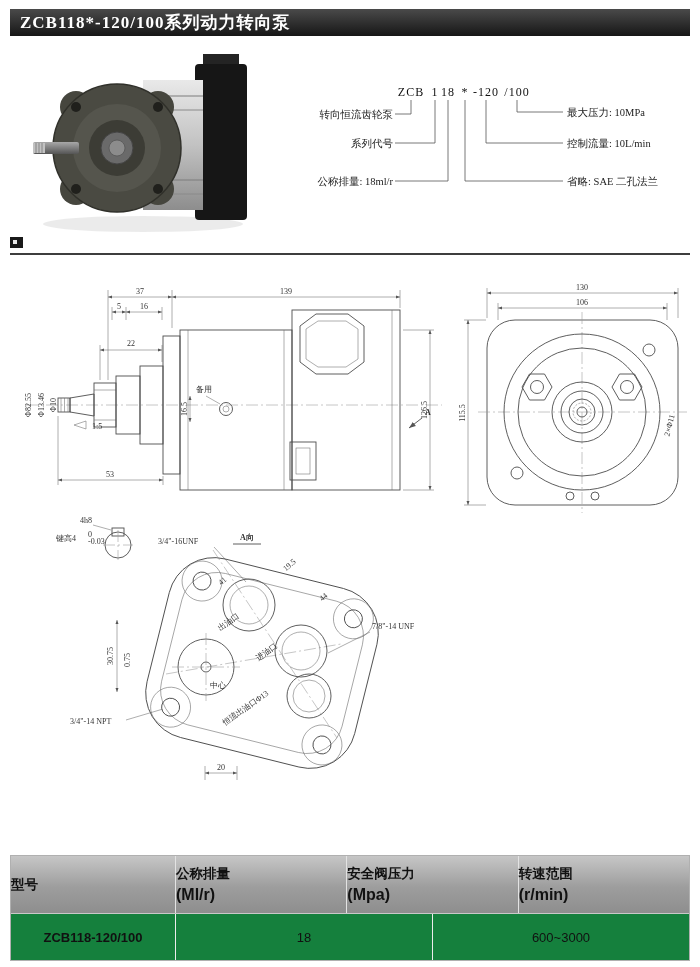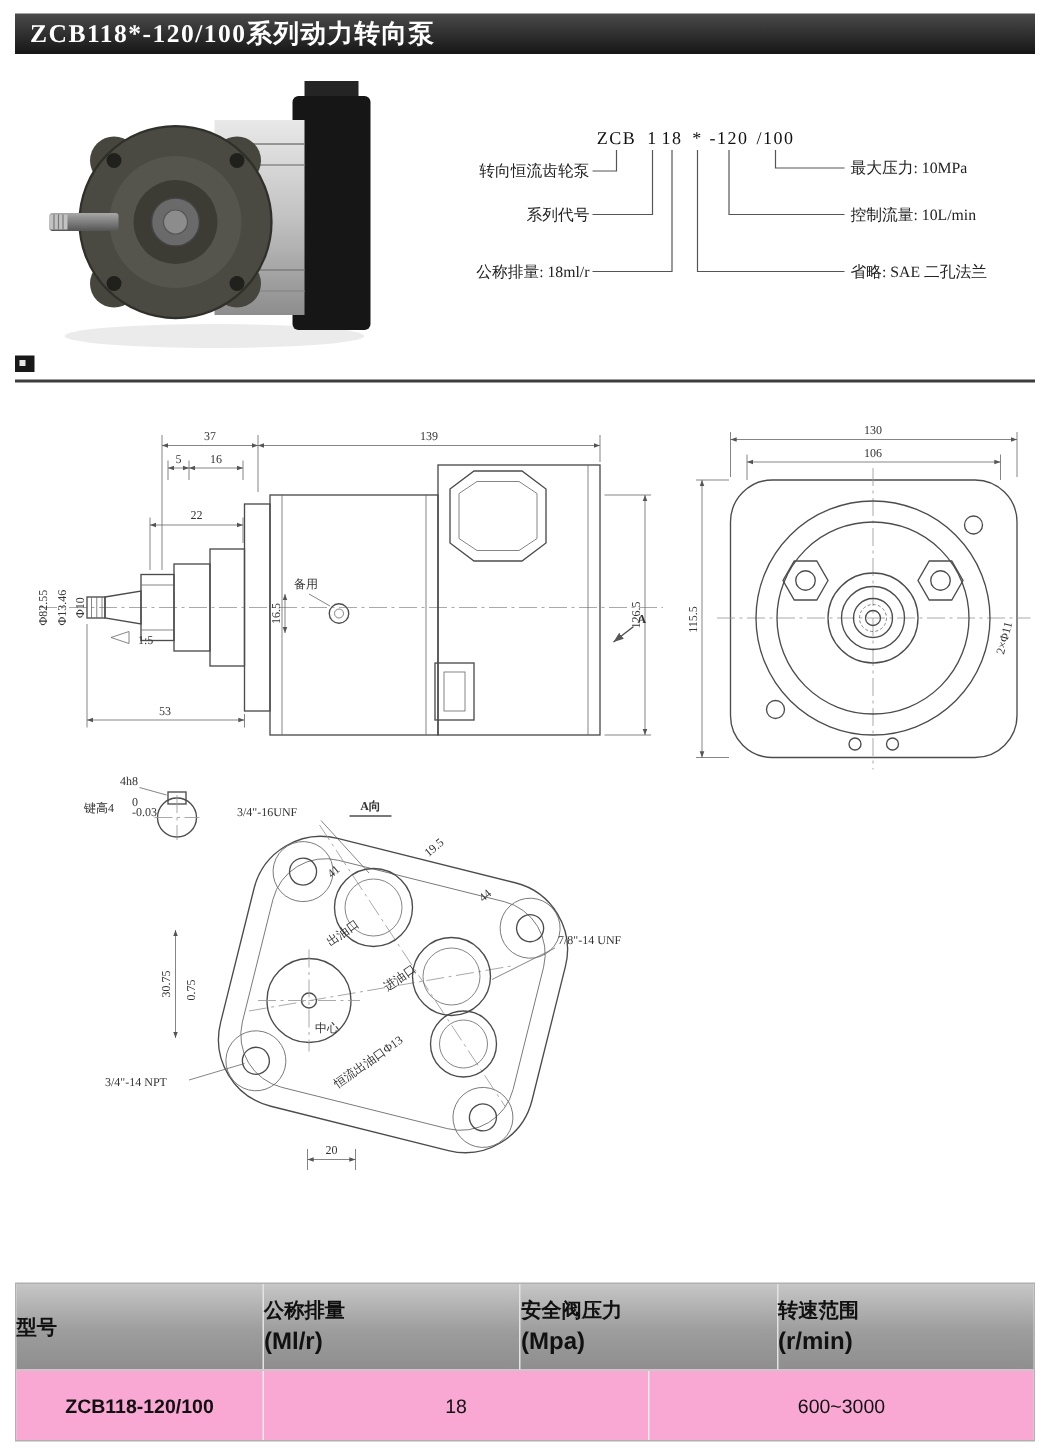--- a/index.html
+++ b/index.html
@@ -36,21 +36,21 @@
   .spec-table { position: absolute; left: 10px; right: 10px; top: 855px; border: 1px solid #b0b0b0; }
   .thead { display: flex; height: 57px; background: linear-gradient(180deg, #c6c6c6, #9d9d9d 55%, #8e8e8e); }
   .th {
     display: flex; flex-direction: column; justify-content: center; align-items: flex-start;
     border-right: 1px solid #e3e3e3; color: #111; font-weight: bold; font-size: 13.5px; gap: 3px;
   }
   .th:last-child, .td:last-child { border-right: none; }
   .th .sub { font-size: 16px; }
   .col-model { width: 165px; flex: none; }
   .col { flex: 1; }
-  .trow { display: flex; height: 47px; background: #f9a8d4; border-top: 1px solid #c9c9c9; }
+  .trow { display: flex; height: 47px; background: #15803d; border-top: 1px solid #c9c9c9; }
   .td {
     display: flex; align-items: center; justify-content: center;
     font-size: 13px; color: #111; border-right: 1px solid #ececec;
   }
   .td.model { font-weight: bold; }
 </style>
 </head>
 <body>
 
 <div class="page">

